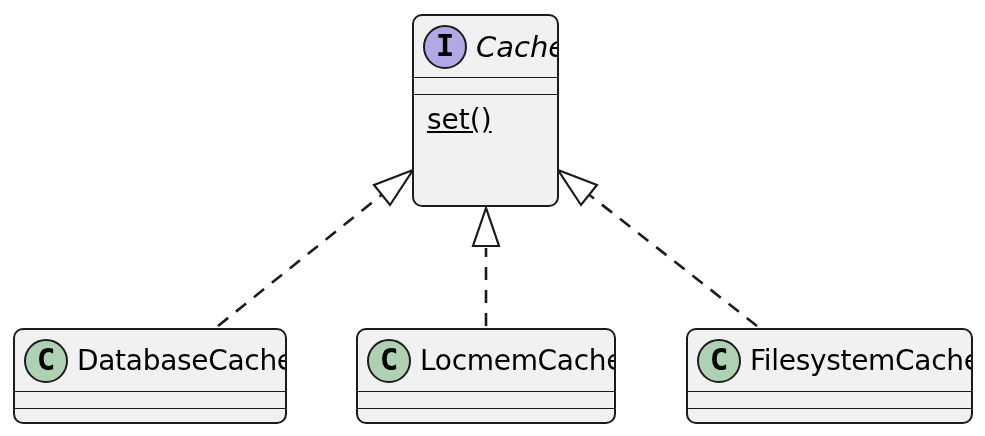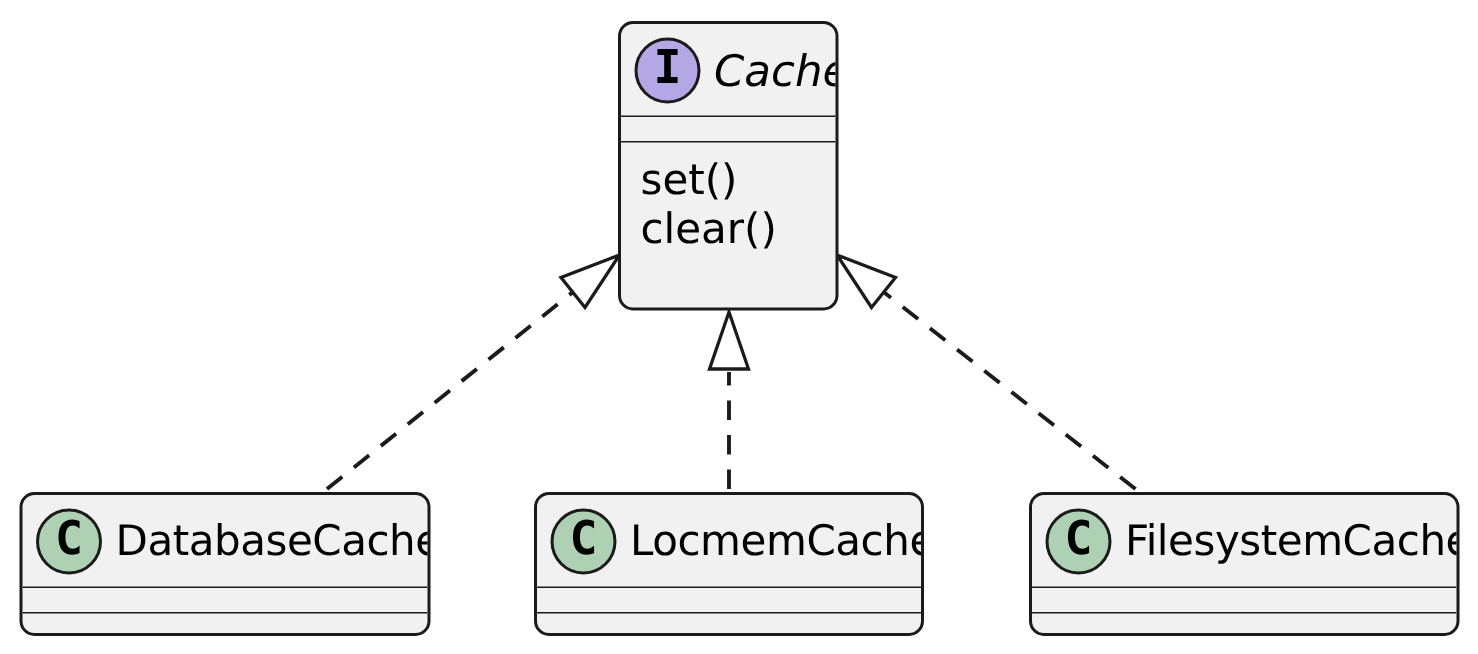--- a/index.html
+++ b/index.html
@@ -45,21 +45,21 @@
     font-weight:bold;
     font-size:31px;
     line-height:1;
     padding-bottom:2px;
   }
   .circle.i{background:var(--icon-i);}
   .circle.c{background:var(--icon-c);}
   .iface-name{font-style:italic;font-size:29px;white-space:nowrap;}
   .class-name{font-size:28px;white-space:nowrap;letter-spacing:-0.3px;}
 
-  .section{border-top:1.5px solid var(--outline);flex:0 0 auto;}
+  .section{border-top:1.5px solid var(--outline);flex:0 0 auto;text-decoration:underline;}
   .fields-empty{height:17px;}
   .methods-empty{flex:1 1 auto;}
   .methods-list{
     flex:1 1 auto;
     padding:8px 6px 0 13px;
     font-size:28px;
     line-height:33px;
   }
 
   
@@ -95,21 +95,20 @@
   </svg>
 
   <div class="uml-box" id="box-cache">
     <div class="title">
       <span class="circle i">I</span>
       <span class="iface-name">Cache</span>
     </div>
     <div class="section fields-empty"></div>
     <div class="section methods-list">
       <div>set()</div>
-      <div>clear()</div>
     </div>
   </div>
 
   <div class="uml-box class-box" id="box-database">
     <div class="title">
       <span class="circle c">C</span>
       <span class="class-name">DatabaseCache</span>
     </div>
     <div class="section fields-empty"></div>
     <div class="section methods-empty"></div>

